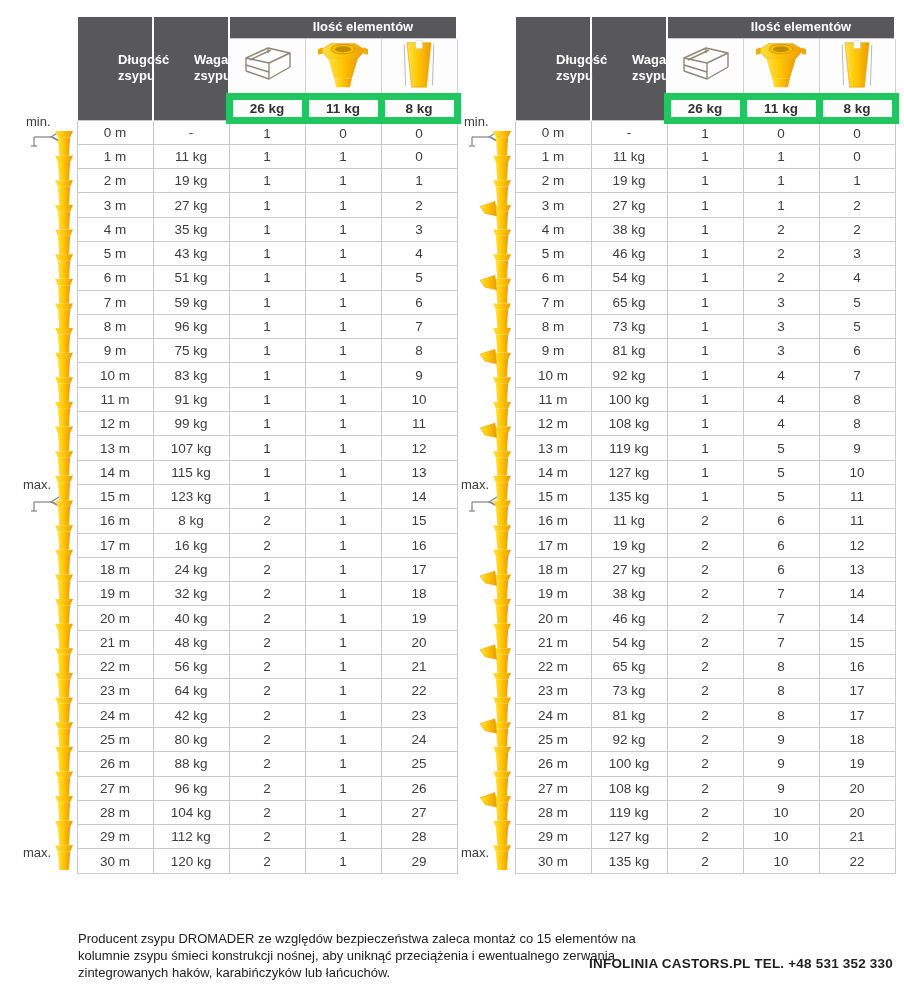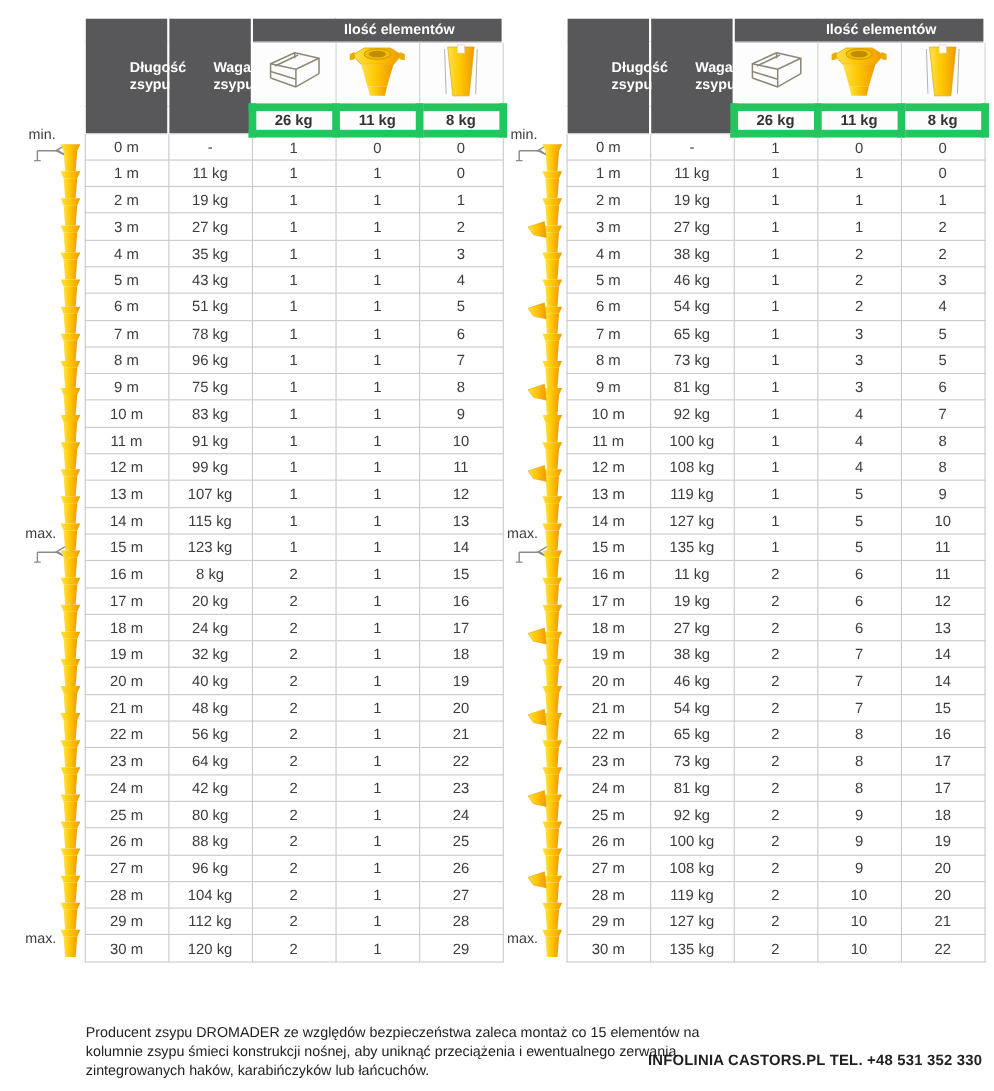--- a/index.html
+++ b/index.html
@@ -256,21 +256,21 @@
             </tr>
             <tr>
               <td>6 m</td>
               <td>51 kg</td>
               <td>1</td>
               <td>1</td>
               <td>5</td>
             </tr>
             <tr>
               <td>7 m</td>
-              <td>78 kg</td>
+              <td>59 kg</td>
               <td>1</td>
               <td>1</td>
               <td>6</td>
             </tr>
             <tr>
               <td>8 m</td>
               <td>96 kg</td>
               <td>1</td>
               <td>1</td>
               <td>7</td>
@@ -326,21 +326,21 @@
             </tr>
             <tr>
               <td>16 m</td>
               <td>8 kg</td>
               <td>2</td>
               <td>1</td>
               <td>15</td>
             </tr>
             <tr>
               <td>17 m</td>
-              <td>20 kg</td>
+              <td>16 kg</td>
               <td>2</td>
               <td>1</td>
               <td>16</td>
             </tr>
             <tr>
               <td>18 m</td>
               <td>24 kg</td>
               <td>2</td>
               <td>1</td>
               <td>17</td>

